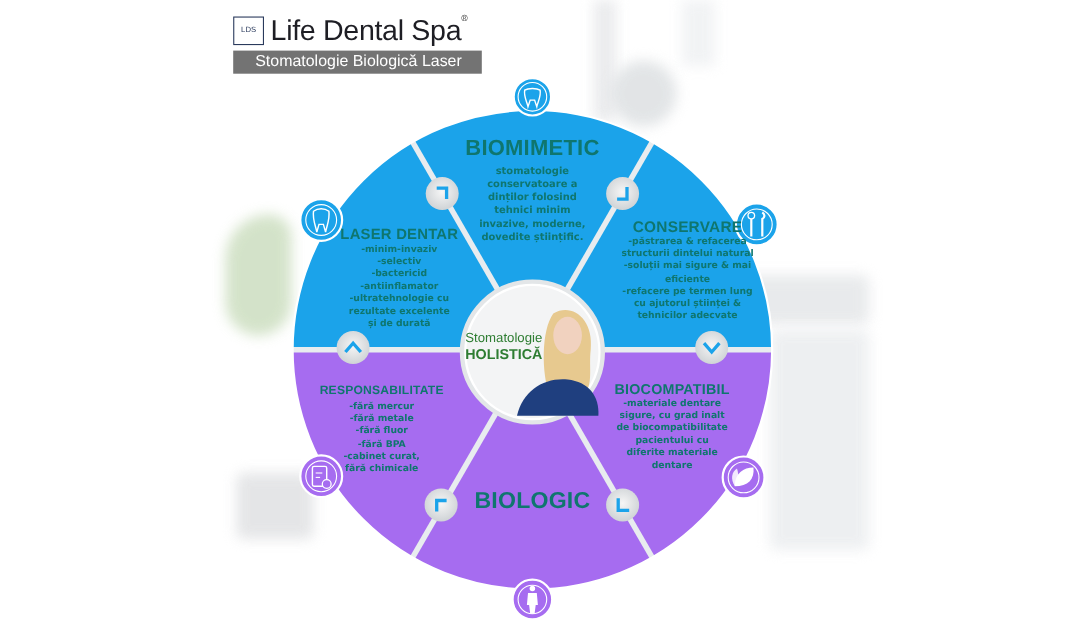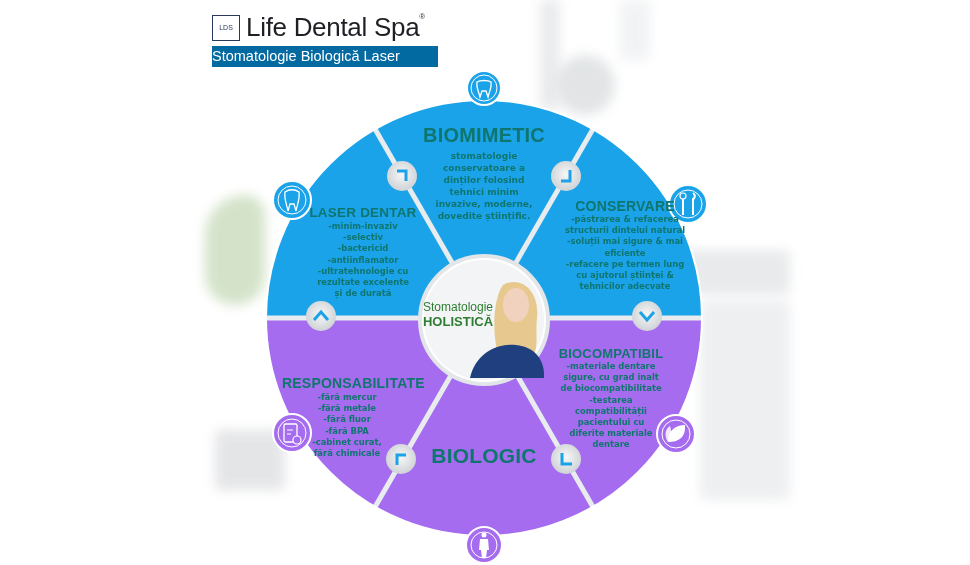--- a/index.html
+++ b/index.html
@@ -13,22 +13,22 @@
   .logo-wrap { position:absolute; left:212px; top:12px; }
   .logo-top { display:flex; align-items:center; }
   .lds-box {
     width:28px; height:26px; border:1.5px solid #2a3a5c; box-sizing:border-box;
     font-size:7px; color:#2a3a5c; display:flex; align-items:center; justify-content:center;
     font-family:"Liberation Sans", sans-serif; margin-right:6px;
   }
   .brand { font-family:"Liberation Sans", sans-serif; font-size:26px; color:#1e1e24; letter-spacing:-0.3px; }
   .reg { font-size:8px; vertical-align:top; color:#333; }
   .subtitle {
-    margin-top:3px; background:#0369a1; color:#fff; font-family:"Liberation Sans", sans-serif;
-    font-size:14.5px; padding:2px 8px 3px 0; width:226px; box-sizing:border-box;
+    margin-top:3px; background:#737373; color:#fff; font-family:"Liberation Sans", sans-serif;
+    font-size:14.5px; padding:2px 8px 3px 20px; width:226px; box-sizing:border-box;
   }
   svg.wheel { position:absolute; left:0; top:0; }
   .seg-text { position:absolute; text-align:center; color:#0f766e; font-family:"DejaVu Sans", sans-serif; font-weight:bold; }
   .seg-title { font-family:"Liberation Sans", sans-serif; font-weight:bold; letter-spacing:0.2px; }
   .seg-body { font-size:8.4px; line-height:11.2px; }
   .center-label { position:absolute; text-align:center; font-family:"Liberation Sans", sans-serif; color:#2e7d32; }
 </style>
 </head>
 <body>
 
@@ -167,33 +167,32 @@
       <div>tehnicilor adecvate</div>
   </div>
 </div>
 
 <div class="seg-text" style="left:552px;top:346px;width:118px;">
   <div class="seg-title" style="font-size:13px;line-height:15px;">BIOCOMPATIBIL</div>
   <div class="seg-body">
     <div>-materiale dentare</div>
       <div>sigure, cu grad inalt</div>
       <div>de biocompatibilitate</div>
-      <div>-testarea compatibilității</div>
       <div>pacientului cu</div>
       <div>diferite materiale</div>
       <div>dentare</div>
   </div>
 </div>
 
 <div class="seg-text" style="left:420px;top:400px;width:128px;">
   <div class="seg-title" style="font-size:21px;line-height:24px;margin-top:44px;">BIOLOGIC</div>
 </div>
 
 <div class="seg-text" style="left:282px;top:348px;width:130px;">
-  <div class="seg-title" style="font-size:14px;line-height:15px;margin-top:28px;">RESPONSABILITATE</div>
+  <div class="seg-title" style="font-size:11px;line-height:15px;">RESPONSABILITATE</div>
   <div class="seg-body" style="margin-top:1px;">
     <div>-fără mercur</div>
       <div>-fără metale</div>
       <div>-fără fluor</div>
       <div>-fără BPA</div>
       <div>-cabinet curat,</div>
       <div>fără chimicale</div>
   </div>
 </div>
 

